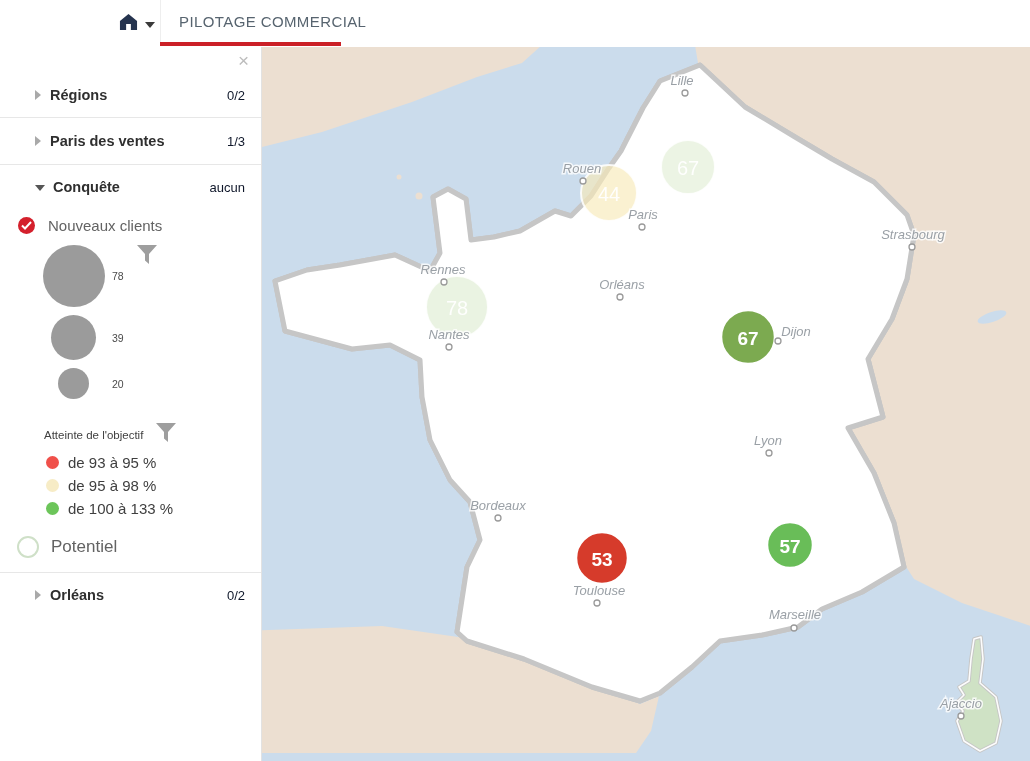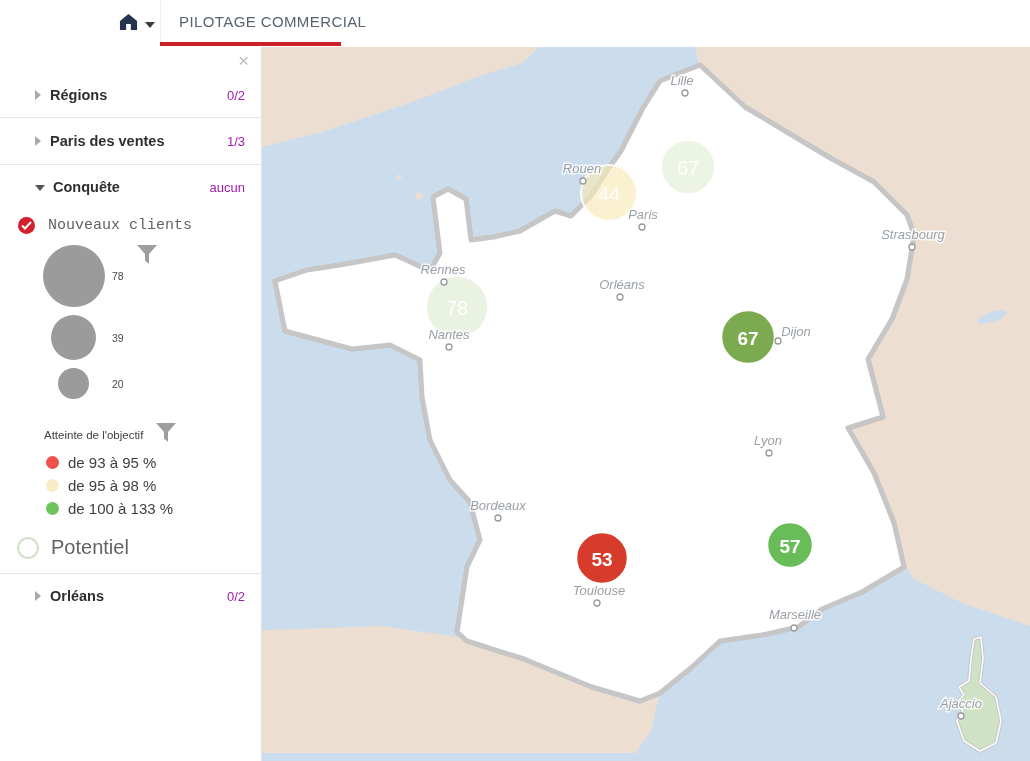--- a/index.html
+++ b/index.html
@@ -20,39 +20,39 @@
        font-size:15px;color:#57646f;letter-spacing:.4px;border-left:1px solid #eee;}
   .tab-underline{position:absolute;left:160px;top:42px;width:181px;height:4px;background:#cb2027;}
   
   .sidebar{position:absolute;top:47px;left:0;width:262px;height:714px;background:#fff;border-right:1px solid #e2e2e2;box-sizing:border-box;z-index:4;}
   .close-row{height:26px;display:flex;justify-content:flex-end;align-items:center;padding-right:12px;}
   .close-x{font-size:19px;color:#bdbdbd;cursor:pointer;line-height:1;}
   .side-row{display:flex;align-items:center;height:44px;padding:0 16px;cursor:pointer;margin-left:19px;}
   .side-row .caret-c{width:0;height:0;border-top:5px solid transparent;border-bottom:5px solid transparent;border-left:6px solid #a9a9a9;margin-right:9px;}
   .side-row .caret-e{width:0;height:0;border-left:5px solid transparent;border-right:5px solid transparent;border-top:6px solid #555;margin-right:8px;margin-top:2px;}
   .side-label{font-size:14.5px;font-weight:bold;color:#2f2f2f;}
-  .side-count{margin-left:auto;font-size:13px;color:#a21caf;}
+  .side-count{margin-left:auto;font-size:13px;color:#0f172a;}
   .divider{height:1px;background:#e7e7e7;margin:0;}
-  .layer-row{display:flex;align-items:center;margin:8px 0 2px 18px;cursor:pointer;font-family:Liberation Mono, monospace;}
+  .layer-row{display:flex;align-items:center;margin:8px 0 2px 18px;cursor:pointer;}
   .check-badge{width:17px;height:17px;border-radius:50%;background:#d4202c;position:relative;flex:0 0 17px;}
   .check-badge svg{position:absolute;left:3px;top:4px;}
   .layer-label{margin-left:13px;font-size:15px;color:#636363;}
   .size-legend{position:relative;height:170px;margin-top:6px;}
   .sz-circle{position:absolute;border-radius:50%;background:#9b9b9b;}
   .sz-label{position:absolute;font-size:10.5px;color:#4a4a4a;}
   .funnel{position:absolute;}
   .obj-title-row{display:flex;align-items:center;margin:12px 0 4px 44px;}
   .obj-title{font-size:11.5px;color:#3f3f3f;}
   .obj-legend{margin-left:46px;}
   .obj-item{display:flex;align-items:center;height:23px;cursor:pointer;}
   .swatch{width:13px;height:13px;border-radius:50%;flex:0 0 13px;}
   .obj-item-label{margin-left:9px;font-size:15px;color:#3f3f3f;}
   .potentiel-row{display:flex;align-items:center;margin:16px 0 14px 17px;cursor:pointer;}
   .pot-circle{width:18px;height:18px;border-radius:50%;border:2px solid #cfe0c8;background:#fff;flex:0 0 18px;}
-  .pot-label{margin-left:12px;font-size:20px;color:#636363;}
+  .pot-label{margin-left:12px;font-size:17px;color:#636363;}
   
   .map-pane{position:absolute;top:47px;left:262px;width:768px;height:714px;}
   .map-pane svg{display:block;}
   .region{stroke:rgba(255,255,255,0.92);stroke-width:2.5;stroke-linejoin:round;}
   .city-dot{fill:#ffffff;stroke:#9a9a9a;stroke-width:1.3;}
   .city-label{font-size:13px;font-style:italic;fill:#9aa0a6;text-anchor:middle;
               paint-order:stroke;stroke:rgba(255,255,255,0.8);stroke-width:3px;}
   .bubble-soft{stroke:rgba(255,255,255,0.85);stroke-width:2;}
   .bubble-solid{stroke:#ffffff;stroke-width:2.5;}
   .bubble-val{font-size:19px;font-weight:bold;fill:#ffffff;text-anchor:middle;dominant-baseline:central;}

